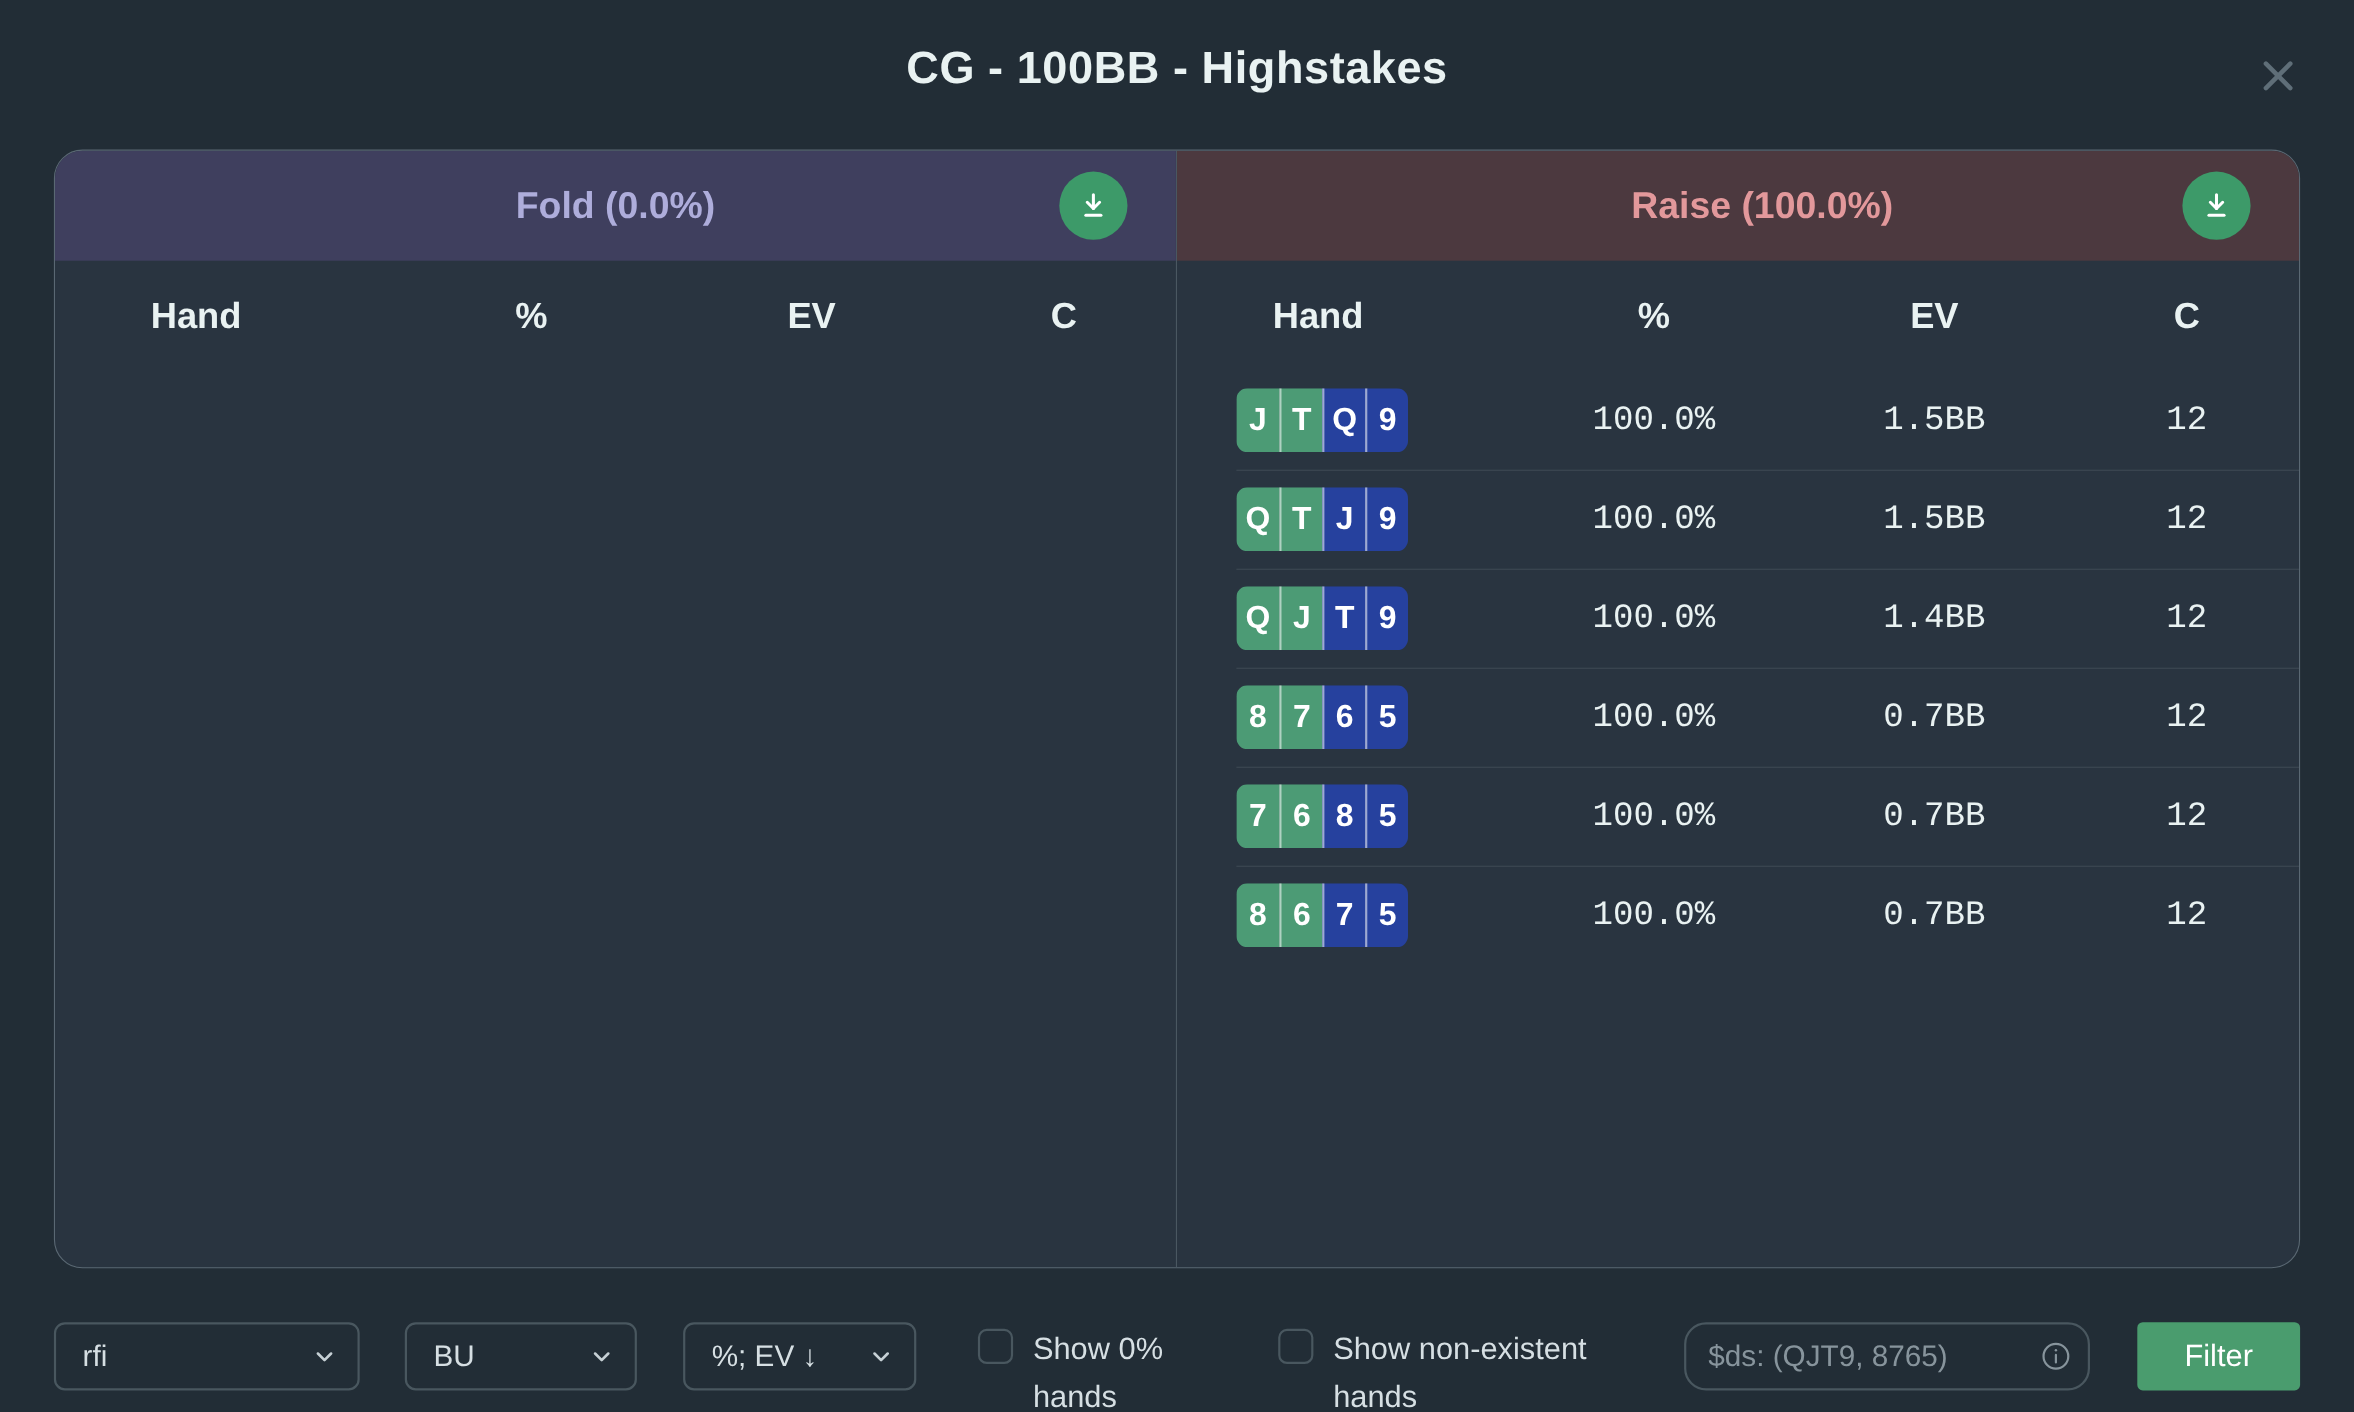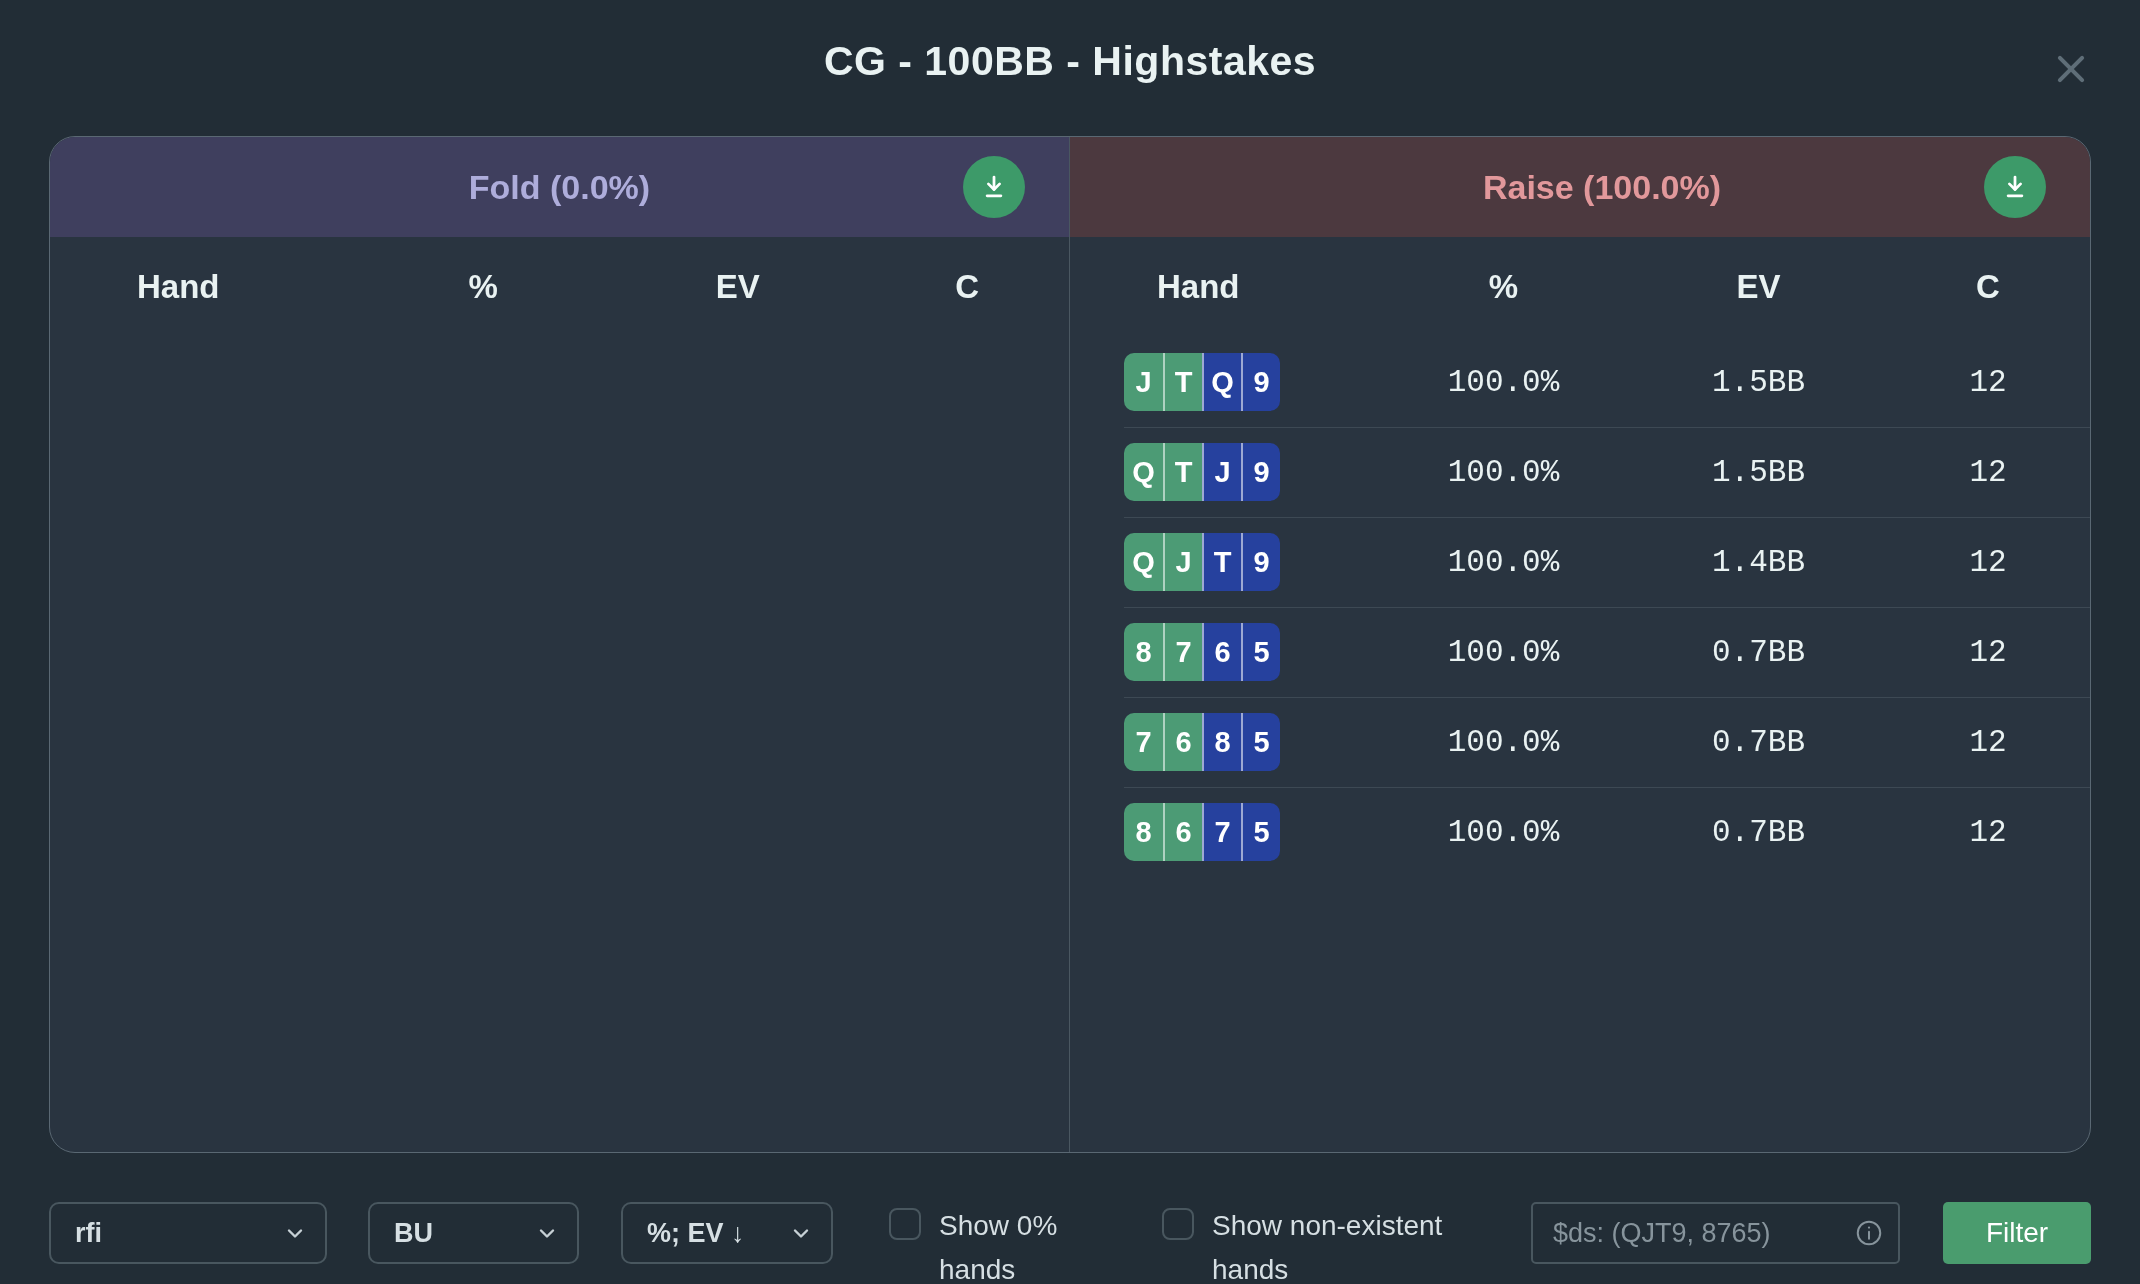--- a/index.html
+++ b/index.html
@@ -50,31 +50,31 @@
   .card{width:39px;height:58px;display:flex;align-items:center;justify-content:center;
     color:#fff;font-weight:bold;font-size:29px;}
   .card + .card{border-left:2px solid rgba(255,255,255,.55);}
   .card.g{background:var(--card-green);}
   .card.b{background:var(--card-blue);}
 
   
   .footer{position:absolute;left:0;top:1196px;width:2140px;height:88px;}
   .select{position:absolute;top:6px;height:62px;border:2px solid var(--ctrl-border);border-radius:10px;
     display:flex;align-items:center;justify-content:space-between;padding:0 18px 0 24px;
-    color:var(--muted);font-size:27px;cursor:pointer;background:transparent;font-weight:bold;}
+    color:var(--muted);font-size:27px;cursor:pointer;background:transparent;}
   .sel-action{left:49px;width:278px;}
   .sel-pos{left:368px;width:211px;}
   .sel-sort{left:621px;width:212px;}
   .checkrow{position:absolute;top:8px;display:flex;align-items:flex-start;cursor:pointer;}
   .checkrow .box{width:32px;height:32px;border:2px solid var(--ctrl-border);border-radius:8px;flex:0 0 auto;margin-top:4px;}
   .checkrow .lbl{margin-left:18px;font-size:28px;line-height:44px;color:var(--muted);}
   .check-zero{left:889px;}  .check-zero .lbl{width:150px;}
   .check-nonexist{left:1162px;} .check-nonexist .lbl{width:250px;}
   .filter-input{position:absolute;left:1531px;top:6px;width:369px;height:62px;border:2px solid var(--ctrl-border);
-    border-radius:5px;display:flex;align-items:center;padding:0 14px 0 20px;gap:28px;}
+    border-radius:20px;display:flex;align-items:center;padding:0 14px 0 20px;gap:28px;}
   .filter-input input{flex:1;background:transparent;border:none;outline:none;color:var(--muted);font-size:27px;min-width:0;}
   .filter-input input::placeholder{color:var(--placeholder);}
   .filter-btn{position:absolute;left:1943px;top:6px;width:148px;height:62px;font-size:28px;border-radius:5px;}
 </style>
 </head>
 <body>
 
 <header class="topbar">
   <div class="page-title">CG - 100BB - Highstakes</div>
   <span class="close">

